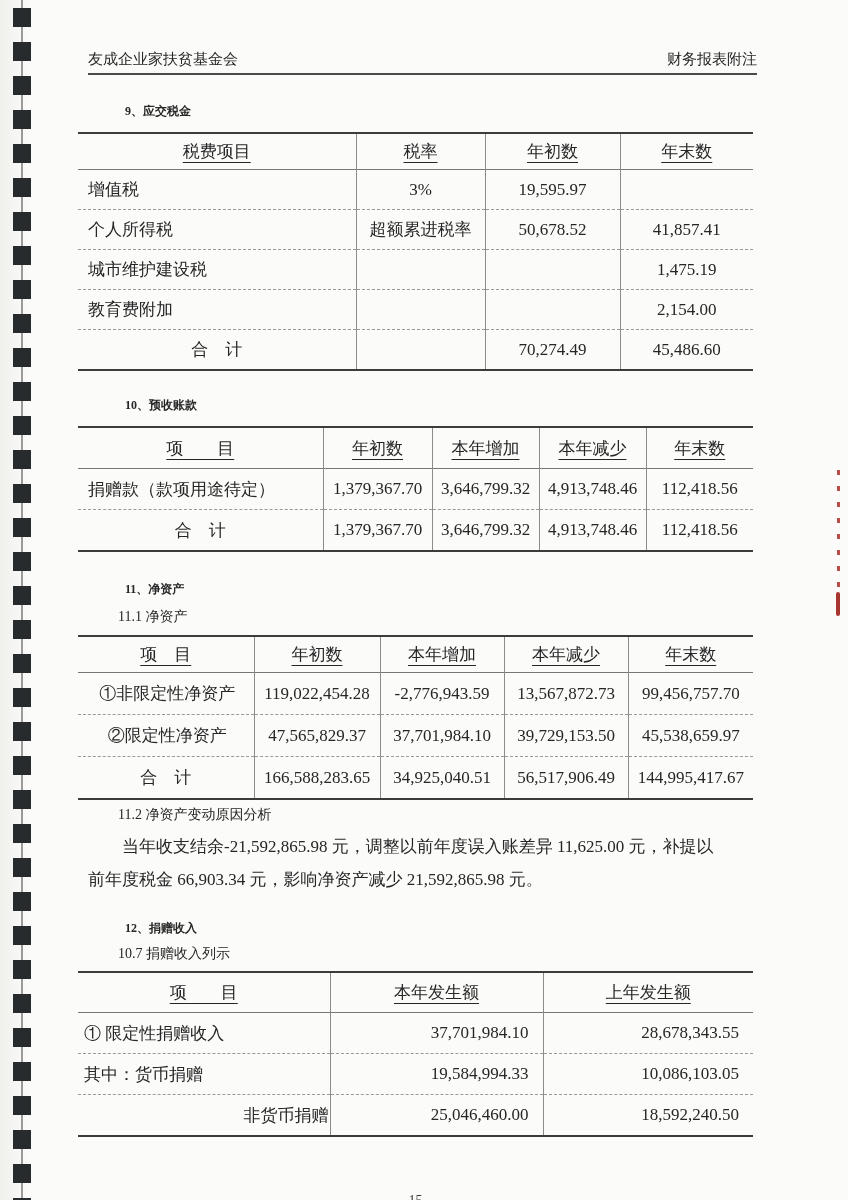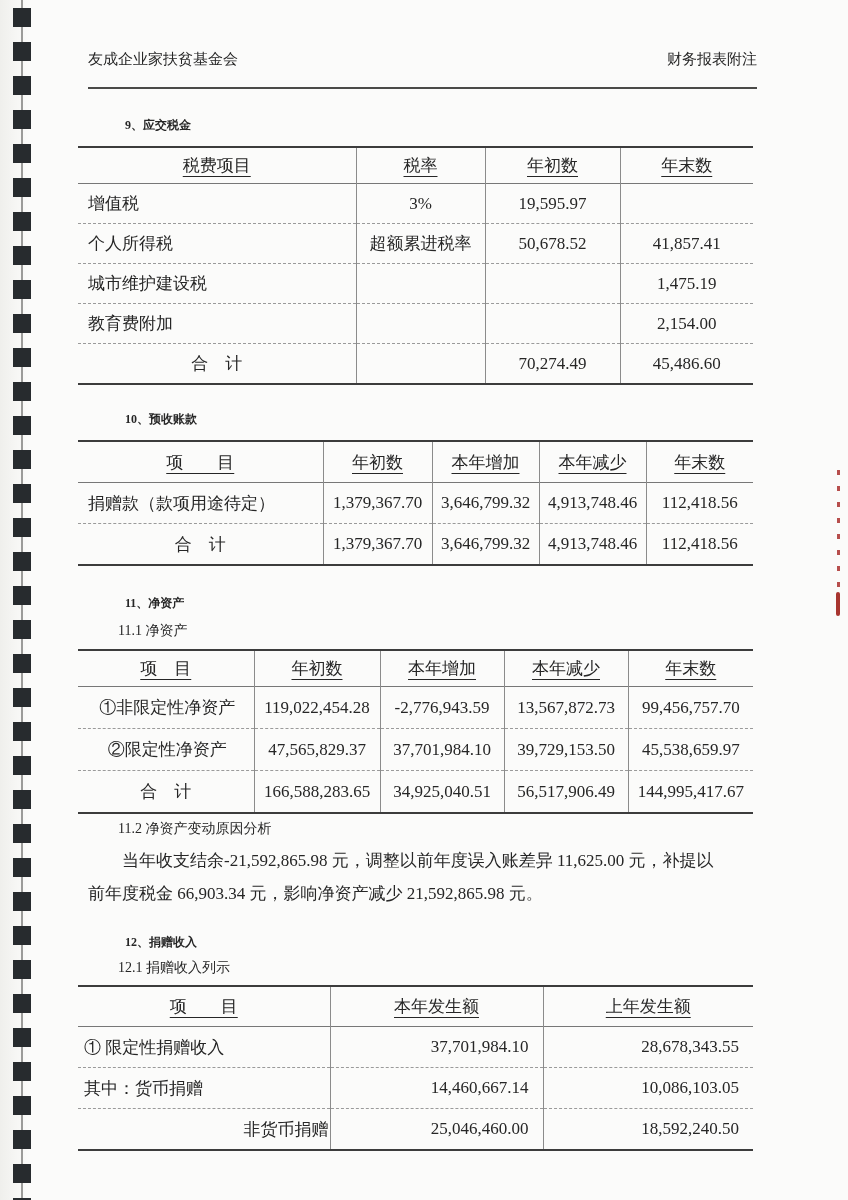--- a/index.html
+++ b/index.html
@@ -20,21 +20,21 @@
       transparent 27px, transparent 34px); }
   
   .red-mark { position:absolute; left:837px; top:470px; width:3px; height:125px;
     background:repeating-linear-gradient(180deg, rgba(171,48,46,.85) 0 5px, transparent 5px 16px); }
   .red-blob { position:absolute; left:836px; top:592px; width:4px; height:24px;
     background:#a8352f; border-radius:2px; }
 
   .content { position:absolute; left:78px; top:0; width:675px; }
 
   .doc-header { display:flex; justify-content:space-between; align-items:flex-end;
-    margin-top:50px; padding-bottom:18px; border-bottom:2px solid #4a4a48;
+    margin-top:50px; padding-bottom:4px; border-bottom:2px solid #4a4a48;
     font-size:15px; margin-left:10px; margin-right:-4px; }
 
   .sec-title { font-weight:bold; font-size:12px; margin:26px 0 0 47px; line-height:20px; }
   .sub-title { font-size:14px; margin:8px 0 0 40px; line-height:20px; }
 
   table { border-collapse:collapse; width:675px; table-layout:fixed; font-size:17px;
     border-top:2px solid #3c3c3c; border-bottom:2px solid #3c3c3c; margin-top:11px; }
   th { font-weight:normal; text-align:center; text-decoration:underline;
     text-underline-offset:5px; height:33px; }
   td { height:37px; overflow:hidden; white-space:nowrap; }
@@ -203,21 +203,21 @@
       </tbody>
     </table>
 
     <div class="sub-title" style="margin-top:4px;line-height:22px">11.2 净资产变动原因分析</div>
     <div class="analysis">
       <div class="line1">当年收支结余-21,592,865.98 元，调整以前年度误入账差异 11,625.00 元，补提以</div>
       <div>前年度税金 66,903.34 元，影响净资产减少 21,592,865.98 元。</div>
     </div>
 
     <div class="sec-title" style="margin-top:22px">12、捐赠收入</div>
-    <div class="sub-title" style="margin-top:6px">12.1 捐赠收入列示</div>
+    <div class="sub-title" style="margin-top:6px">10.7 捐赠收入列示</div>
     <table id="t12" style="margin-top:7px">
       <colgroup>
           <col style="width:252px">
           <col style="width:213px">
           <col style="width:210px">
         </colgroup>
       <thead>
         <tr>
           <th>项　　目</th>
           <th class="vl">本年发生额</th>
@@ -225,21 +225,21 @@
         </tr>
       </thead>
       <tbody>
         <tr class="first">
           <td class="l" style="padding-left:6px">① 限定性捐赠收入</td>
           <td class="vl r">37,701,984.10</td>
           <td class="vl r">28,678,343.55</td>
         </tr>
         <tr>
           <td class="l" style="padding-left:6px">其中：货币捐赠</td>
-          <td class="vl r">14,460,667.14</td>
+          <td class="vl r">19,584,994.33</td>
           <td class="vl r">10,086,103.05</td>
         </tr>
         <tr>
           <td class="l indent">非货币捐赠</td>
           <td class="vl r">25,046,460.00</td>
           <td class="vl r">18,592,240.50</td>
         </tr>
       </tbody>
     </table>
 

